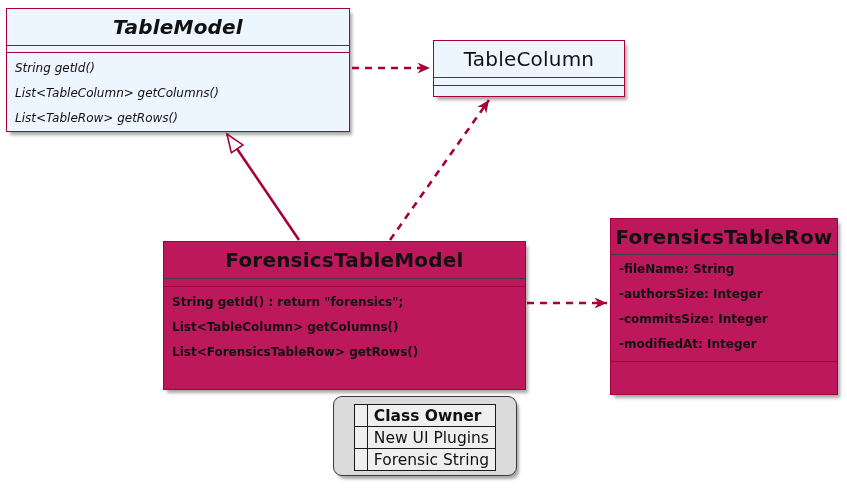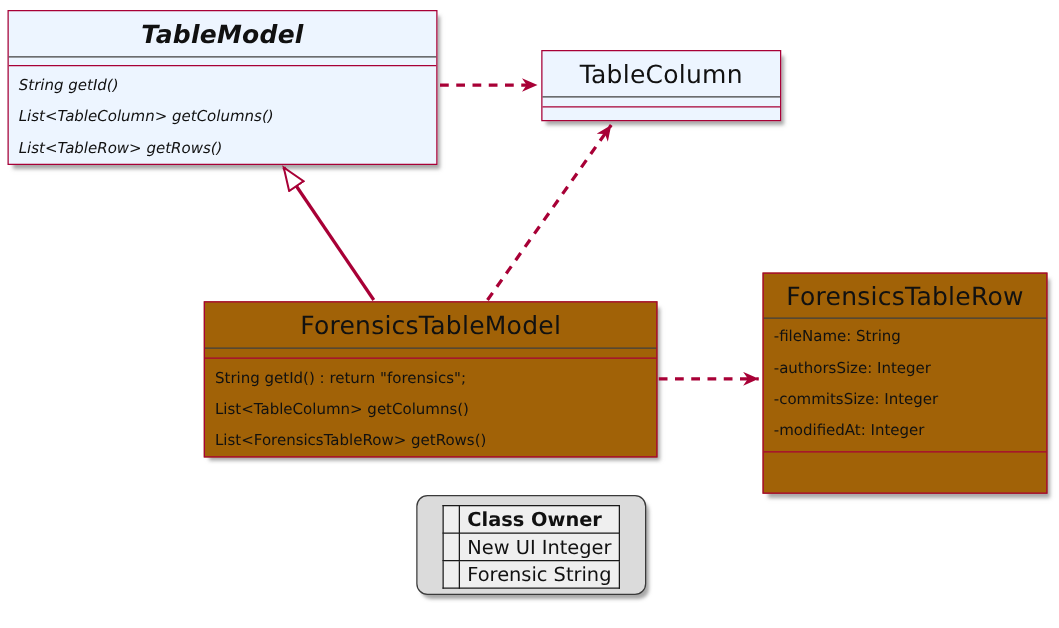--- a/index.html
+++ b/index.html
@@ -8,21 +8,21 @@
     font-family:"DejaVu Sans","Liberation Sans",sans-serif;color:#111;
   }
   
   .uml-class{
     position:absolute;
     border:1.5px solid #A80036;
     box-shadow:3px 4px 3px -1px rgba(110,110,110,0.6);
     box-sizing:border-box;
   }
   .fill-blue{background:#EDF5FF;}
-  .fill-yellow{background:#a16207;}
+  .fill-yellow{background:#be185d;font-weight:bold;}
   .uml-title{
     display:flex;align-items:center;justify-content:center;
     font-size:20px;letter-spacing:0.2px;
     border-bottom:1px solid #404040;
     box-sizing:border-box;
   }
   .abstract-title{font-style:italic;font-weight:bold;}
   .uml-band{border-bottom:1px solid #A80036;box-sizing:border-box;}
   .uml-band.last{border-bottom:none;border-top:none;}
   .uml-members{
@@ -68,21 +68,21 @@
       <div class="m">List&lt;TableRow&gt; getRows()</div>
     </div>
   </div>
 
   <div class="uml-class fill-blue" style="left:433px;top:40px;width:192px;height:57px;">
     <div class="uml-title" style="height:37px;">TableColumn</div>
     <div class="uml-band" style="height:8px;"></div>
     <div class="uml-band last" style="height:7px;"></div>
   </div>
 
-  <div class="uml-class fill-yellow" style="left:163px;top:241px;width:363px;height:125px;">
+  <div class="uml-class fill-yellow" style="left:163px;top:241px;width:363px;height:149px;">
     <div class="uml-title" style="height:37px;">ForensicsTableModel</div>
     <div class="uml-band" style="height:8px;"></div>
     <div class="uml-members">
       <div class="m">String getId() : return "forensics";</div>
       <div class="m">List&lt;TableColumn&gt; getColumns()</div>
       <div class="m">List&lt;ForensicsTableRow&gt; getRows()</div>
     </div>
   </div>
 
   <div class="uml-class fill-yellow" style="left:610px;top:218px;width:228px;height:177px;">
@@ -98,21 +98,21 @@
 
   <div class="legend">
     <table>
       <tbody>
           <tr>
         <td class="swatch sw-none"></td>
         <th>Class Owner</th>
       </tr>
       <tr>
         <td class="swatch sw-blue"></td>
-        <td>New UI Integer</td>
+        <td>New UI Plugins</td>
       </tr>
       <tr>
         <td class="swatch sw-yellow"></td>
         <td>Forensic String</td>
       </tr>
     </tbody>
       </table>
   </div>
 
   <svg id="arrows" viewBox="0 0 847 502" xmlns="http://www.w3.org/2000/svg">

